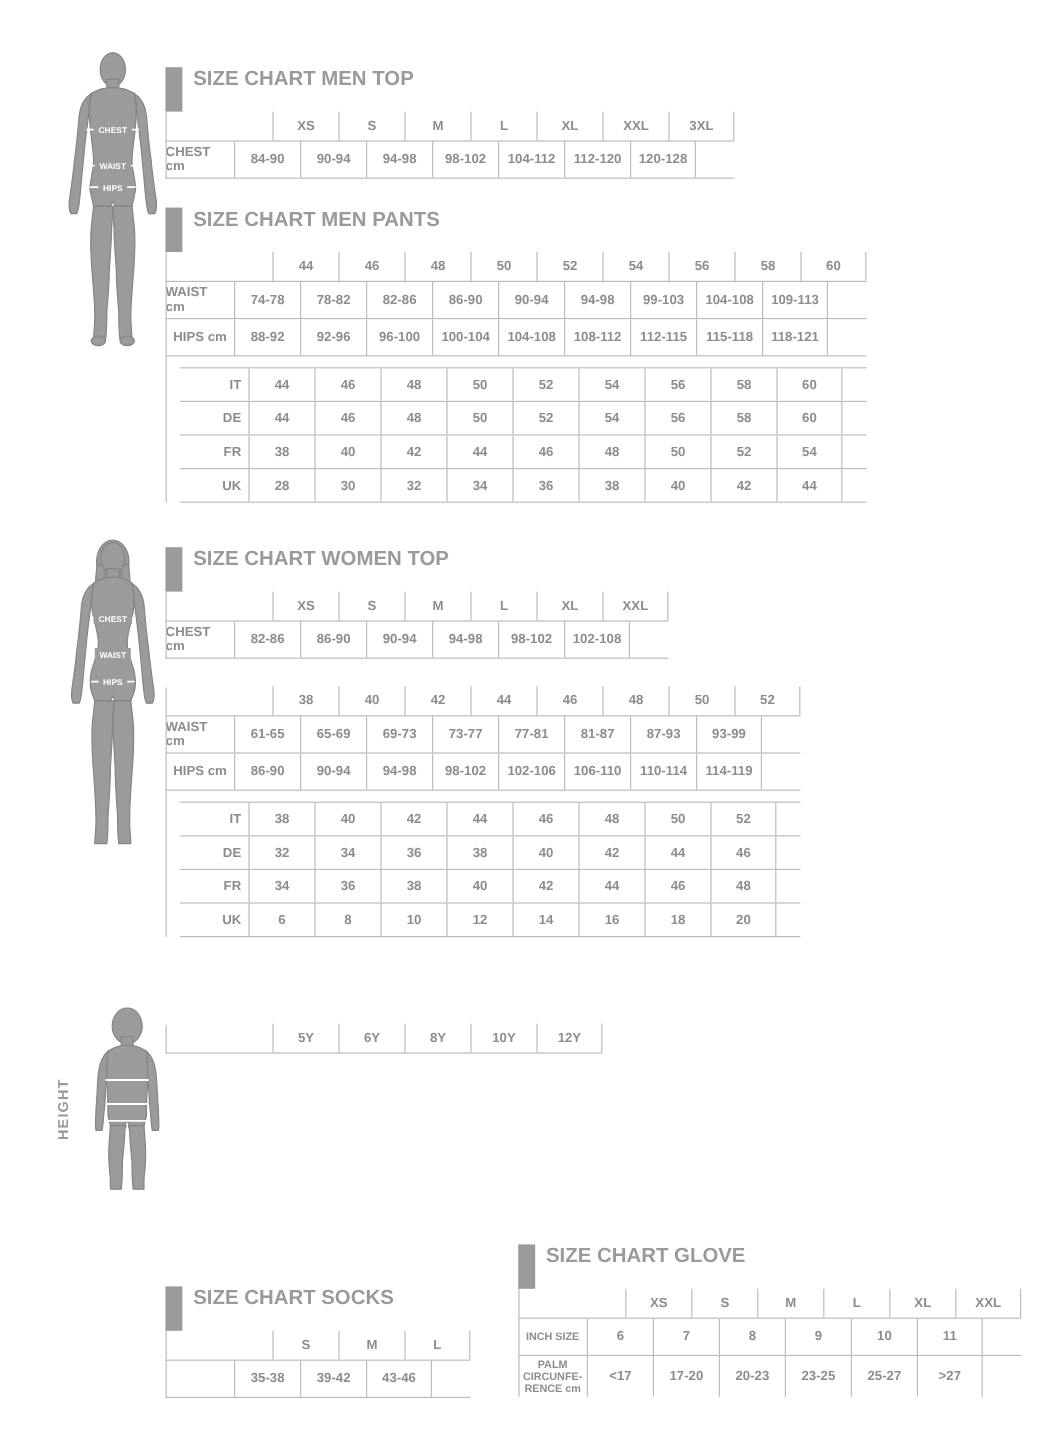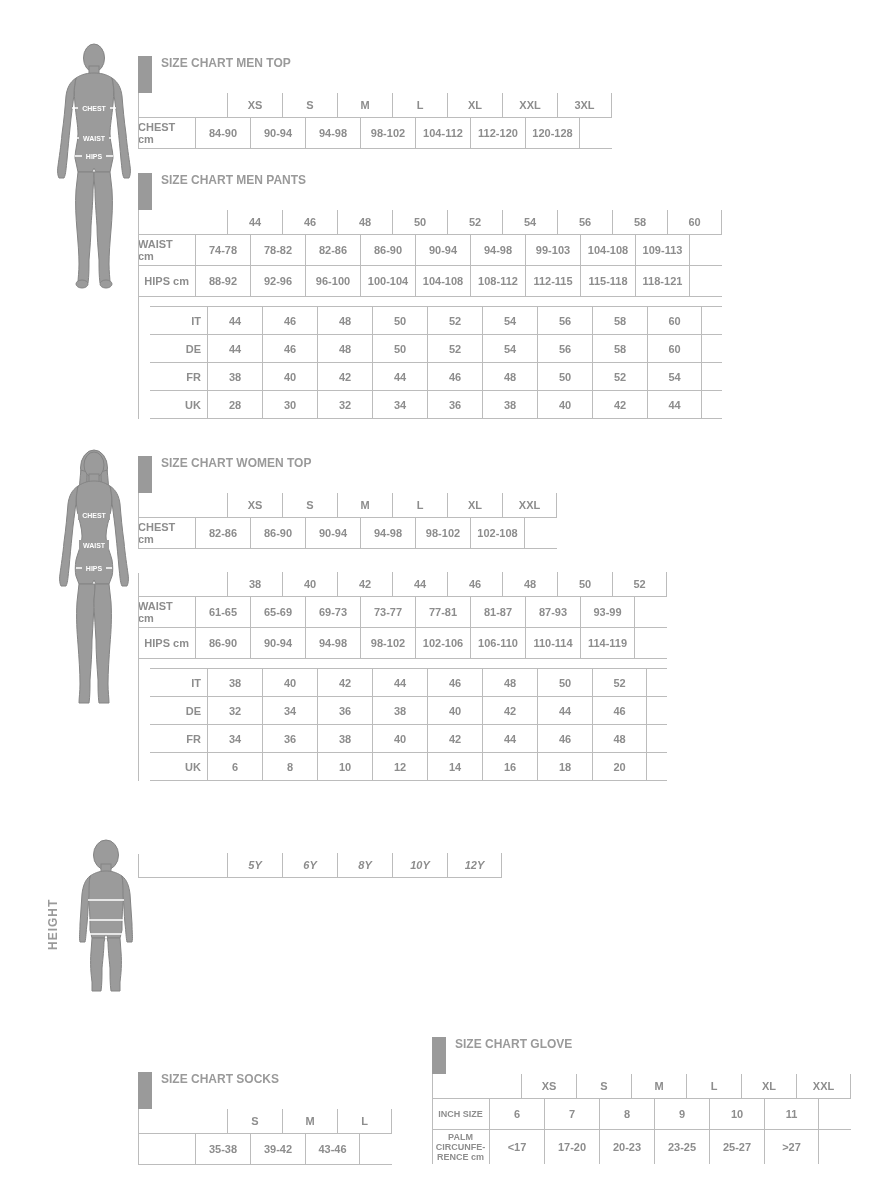--- a/index.html
+++ b/index.html
@@ -7,21 +7,21 @@
     --sil:#9b9b9b; --band:#ffffff;
   }
   html,body{margin:0;padding:0;background:#ffffff;}
   #page{position:relative;width:876px;height:1200px;background:#ffffff;overflow:hidden;
         font-family:"Liberation Sans", sans-serif;}
   .figure{position:absolute;}
   .section{position:absolute;}
   .section::before{content:"";position:absolute;left:0;top:1px;bottom:0;width:1px;background:var(--line);}
   .sec-title{position:relative;height:38px;}
   .marker{position:absolute;left:0;top:1px;width:14px;height:37px;background:var(--marker);}
-  .title-text{position:absolute;left:23px;top:1px;font-size:12px;font-weight:700;
+  .title-text{position:absolute;left:23px;top:1px;font-size:17px;font-weight:700;
               color:var(--title);letter-spacing:0px;white-space:nowrap;}
   .trow{display:grid;border-bottom:1px solid var(--line);}
   .trow .cell{display:flex;align-items:center;justify-content:center;
               font-size:11px;font-weight:700;color:var(--text);letter-spacing:0;}
   .trow .cell.label{justify-content:flex-end;padding-right:6px;}
   .trow .cell.val{border-left:1px solid var(--line);}
   .trow .cell:last-child{border-right:1px solid var(--line);}
   .trow.head{height:24px;padding-left:32px;}
   .trow.data{height:30px;}
   .trow.conv{height:27px;margin-left:12px;}
@@ -339,21 +339,21 @@
           <div class="cell val">14</div>
           <div class="cell val">16</div>
           <div class="cell val">18</div>
           <div class="cell val">20</div>
         </div>
       </div>
   </div>
 
   <div class="section" style="left:138px;top:853px;">
     <div data-table="kid">
-        <div class="trow head" style="grid-template-columns: 57px repeat(5, 55px); font-style: italic;">
+        <div class="trow head" style="grid-template-columns: 57px repeat(5, 55px);">
           <div class="cell label"></div>
           <div class="cell val">5Y</div>
           <div class="cell val">6Y</div>
           <div class="cell val">8Y</div>
           <div class="cell val">10Y</div>
           <div class="cell val">12Y</div>
         </div>
       </div>
   </div>
 

